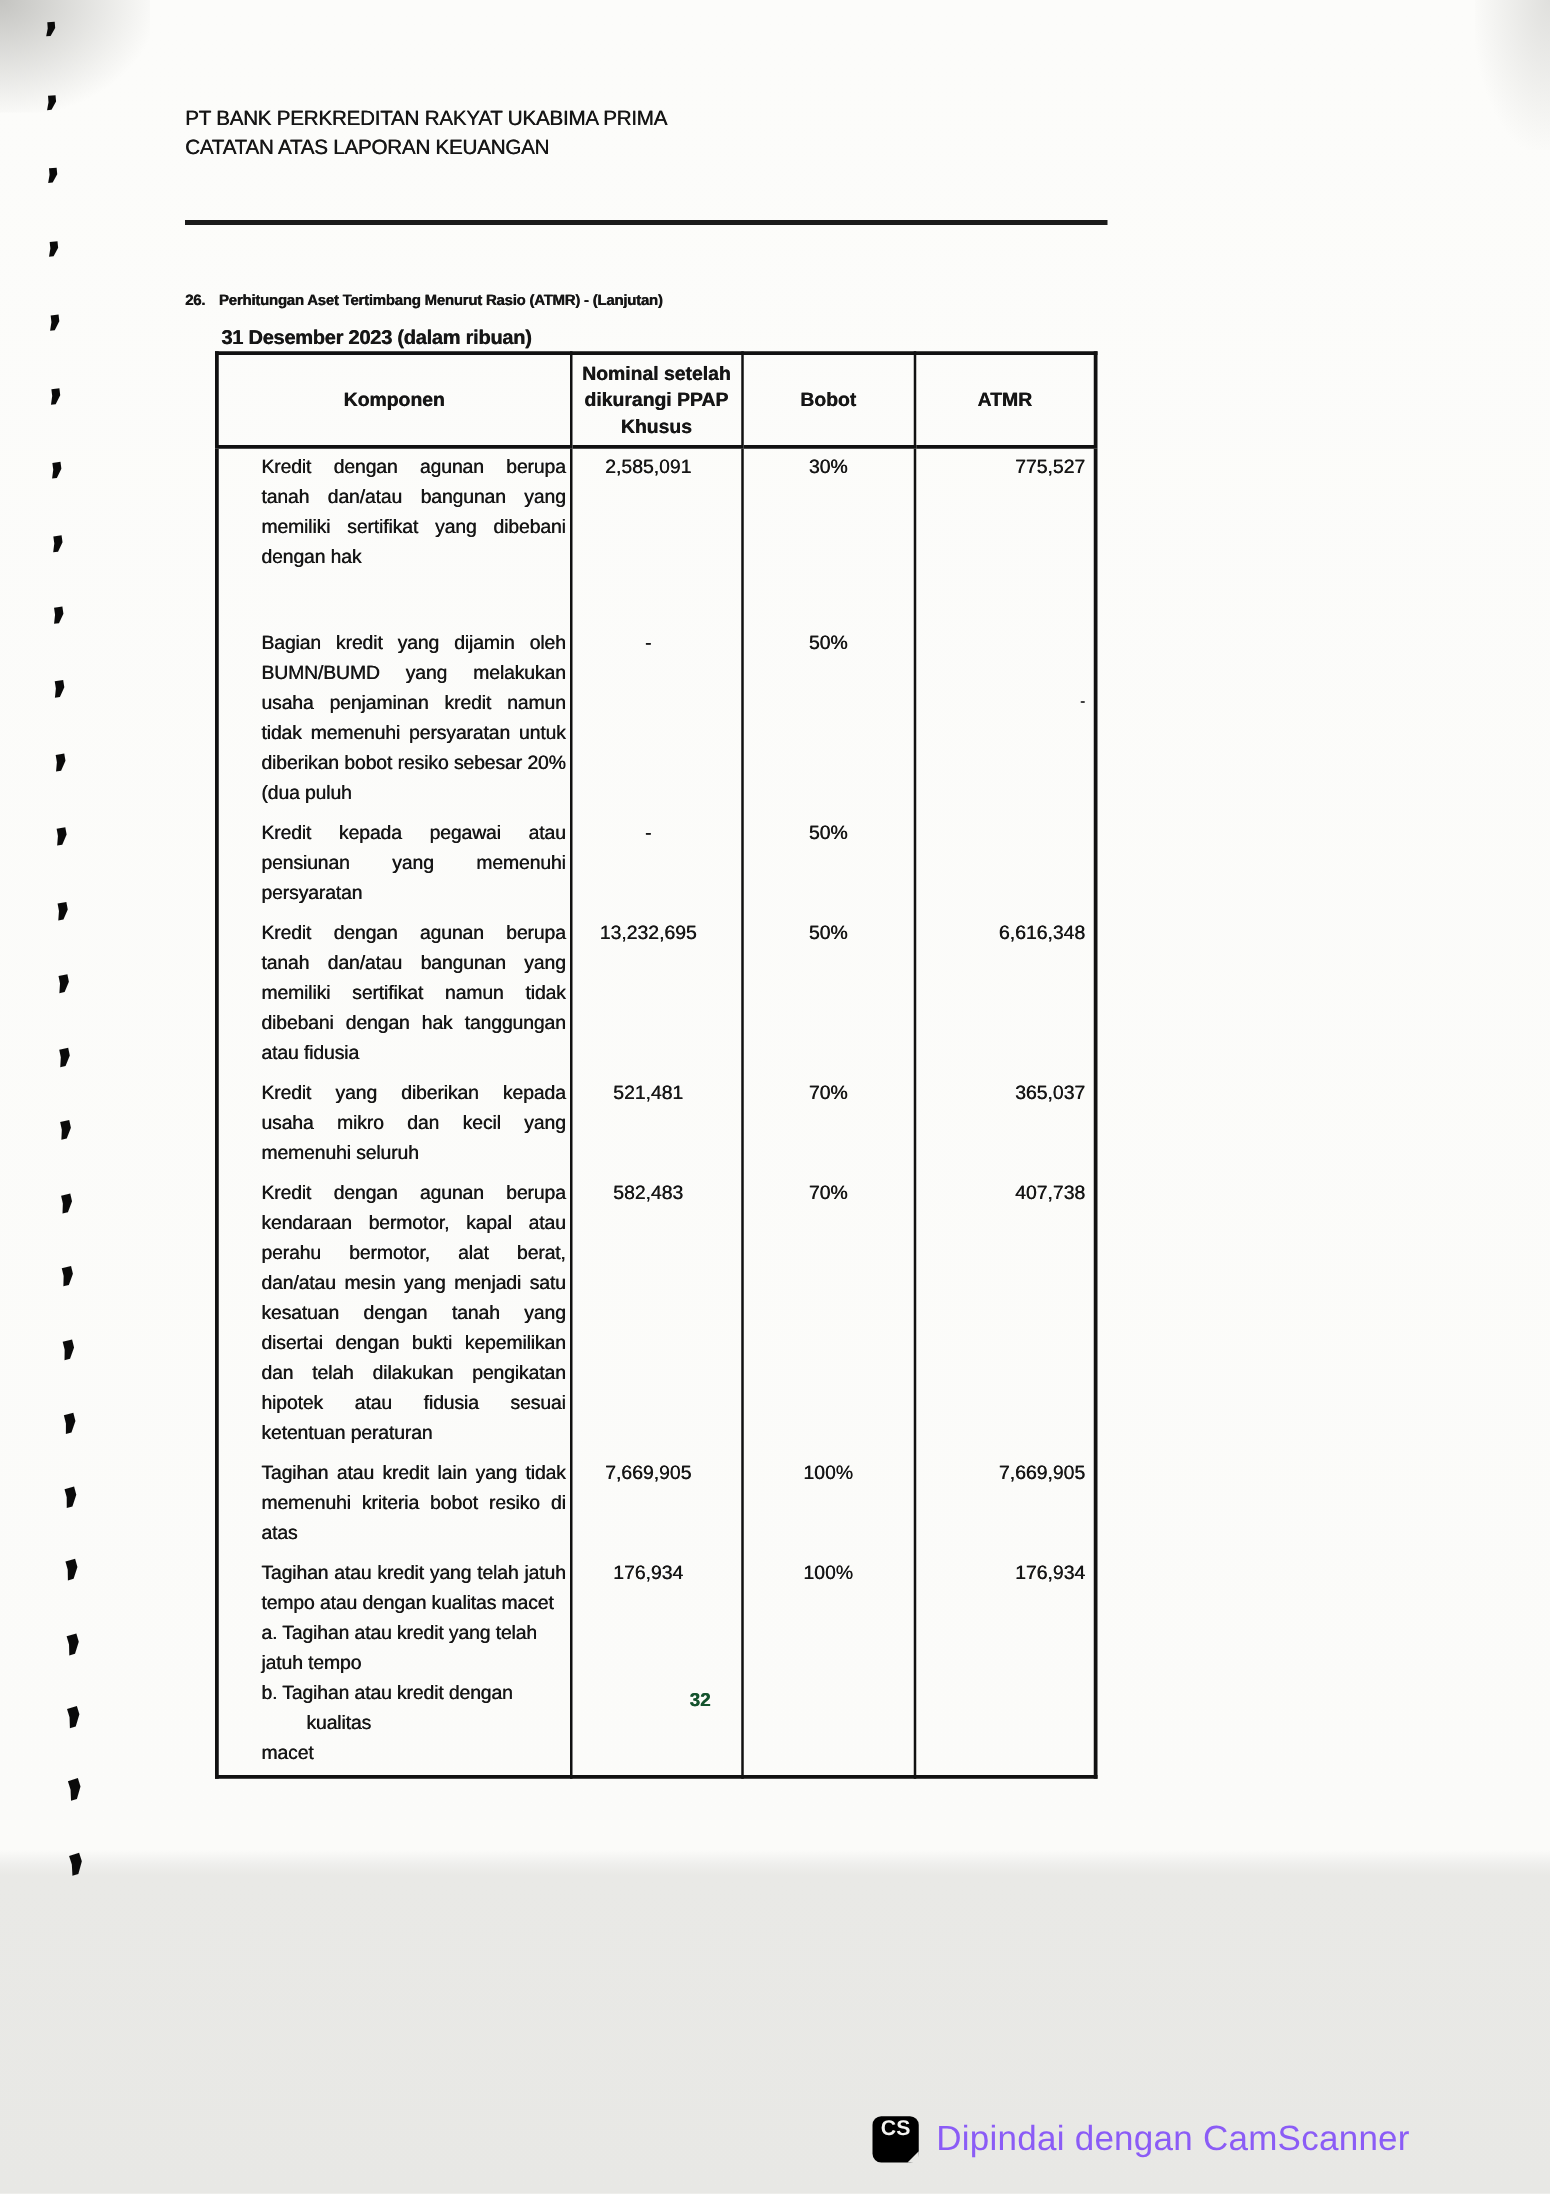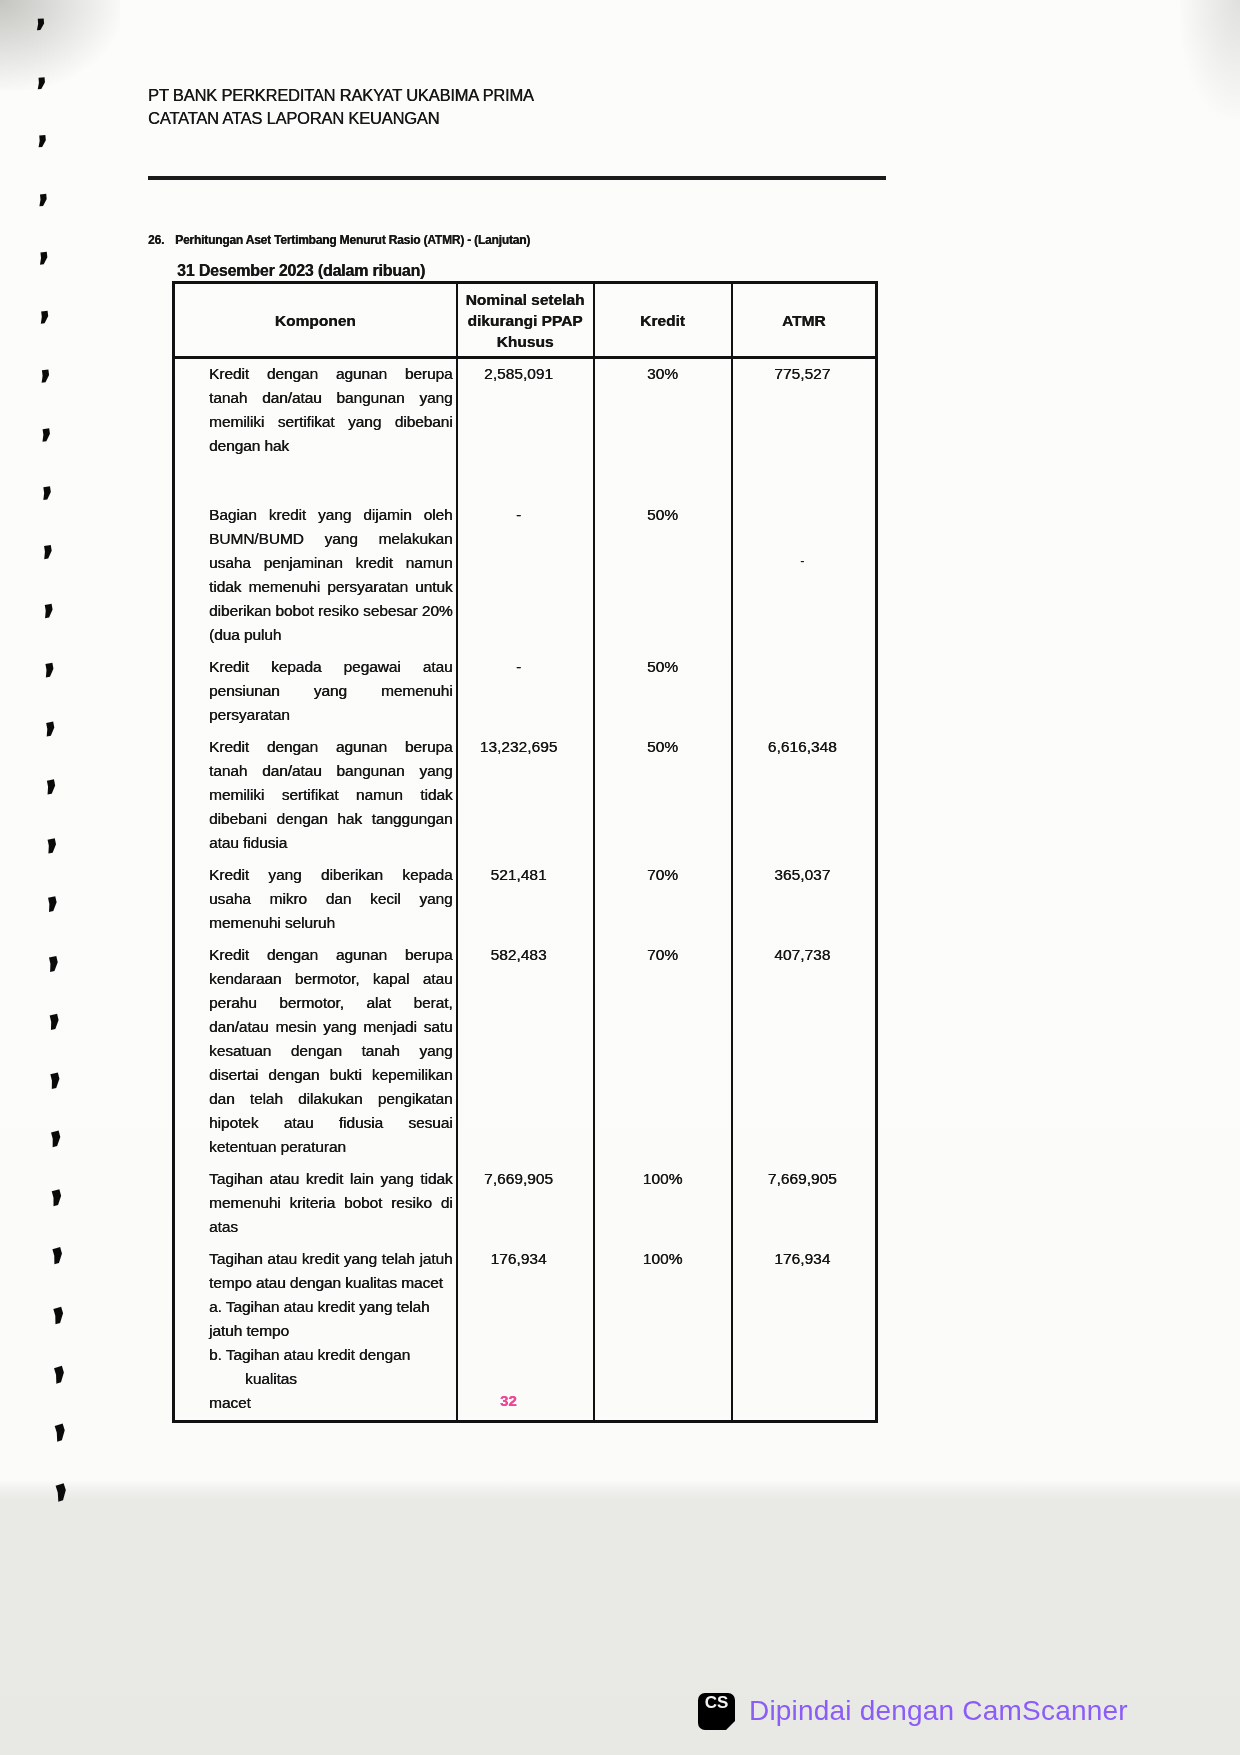--- a/index.html
+++ b/index.html
@@ -40,29 +40,29 @@
   .atmr-table col.c1{width:283px;} .atmr-table col.c2{width:137px;}
   .atmr-table col.c3{width:138px;} .atmr-table col.c4{width:145px;}
   .atmr-table{border:3px solid #111;}
   .atmr-table th,.atmr-table td{border-left:2.5px solid #111;border-right:2.5px solid #111;
     font-size:15.5px;vertical-align:top;}
   .atmr-table thead th{border-bottom:3px solid #111;vertical-align:middle;
     font-weight:700;text-align:center;line-height:21px;height:68px;padding:2px 4px;}
   .cell-komponen{padding:3px 3px 5px 34px;text-align:justify;line-height:24px;letter-spacing:-0.1px;}
   .cell-nominal{padding:3px 17px 5px 4px;text-align:center;line-height:24px;}
   .cell-bobot{padding:3px 4px 5px 4px;text-align:center;line-height:24px;}
-  .cell-atmr{padding:3px 7px 5px 4px;text-align:center;line-height:24px;}
+  .cell-atmr{padding:3px 7px 5px 4px;text-align:right;line-height:24px;}
   tr.gap-after td{padding-bottom:42px;}
   .sub-item{padding-left:36px;text-indent:-36px;text-align:left;}
   .sub-item .cont{display:block;padding-left:0;}
   .atmr-low{display:inline-block;margin-top:52px;font-size:12px;line-height:12px;}
 
   
-  .page-number{position:absolute;left:500px;top:1352px;width:120px;text-align:left;
-    font-weight:700;font-size:15px;color:#ec4899;margin-top:40px;}
+  .page-number{position:absolute;left:500px;top:1352px;width:120px;text-align:center;
+    font-weight:700;font-size:15px;color:#14532d;}
 
   
   .cs-footer{position:absolute;left:698px;top:1690px;height:42px;display:flex;align-items:center;}
   .cs-badge{width:37px;height:37px;background:#000000;border-radius:7px;position:relative;
     display:flex;align-items:flex-start;justify-content:center;flex:0 0 auto;}
   .cs-badge span{color:#f4f4f2;font-weight:700;font-size:17px;letter-spacing:0;}
   .cs-badge::after{content:"";position:absolute;right:0;bottom:0;width:0;height:0;
     border-left:9px solid transparent;border-bottom:9px solid #e8e8e5;}
   .cs-text{margin-left:14px;font-size:28px;color:#8b5cf6;letter-spacing:0.2px;}
 </style>
@@ -116,21 +116,21 @@
   <colgroup>
       <col class="c1">
       <col class="c2">
       <col class="c3">
       <col class="c4">
     </colgroup>
   <thead>
     <tr>
       <th>Komponen</th>
       <th>Nominal setelah dikurangi PPAP Khusus</th>
-      <th>Kredit</th>
+      <th>Bobot</th>
       <th>ATMR</th>
     </tr>
   </thead>
   <tbody id="table-body">
       <tr class="gap-after">
         <td class="cell-komponen">
           <div>Kredit dengan agunan berupa tanah dan/atau bangunan yang memiliki sertifikat yang dibebani dengan hak</div>
         </td>
         <td class="cell-nominal">2,585,091</td>
         <td class="cell-bobot">30%</td>

